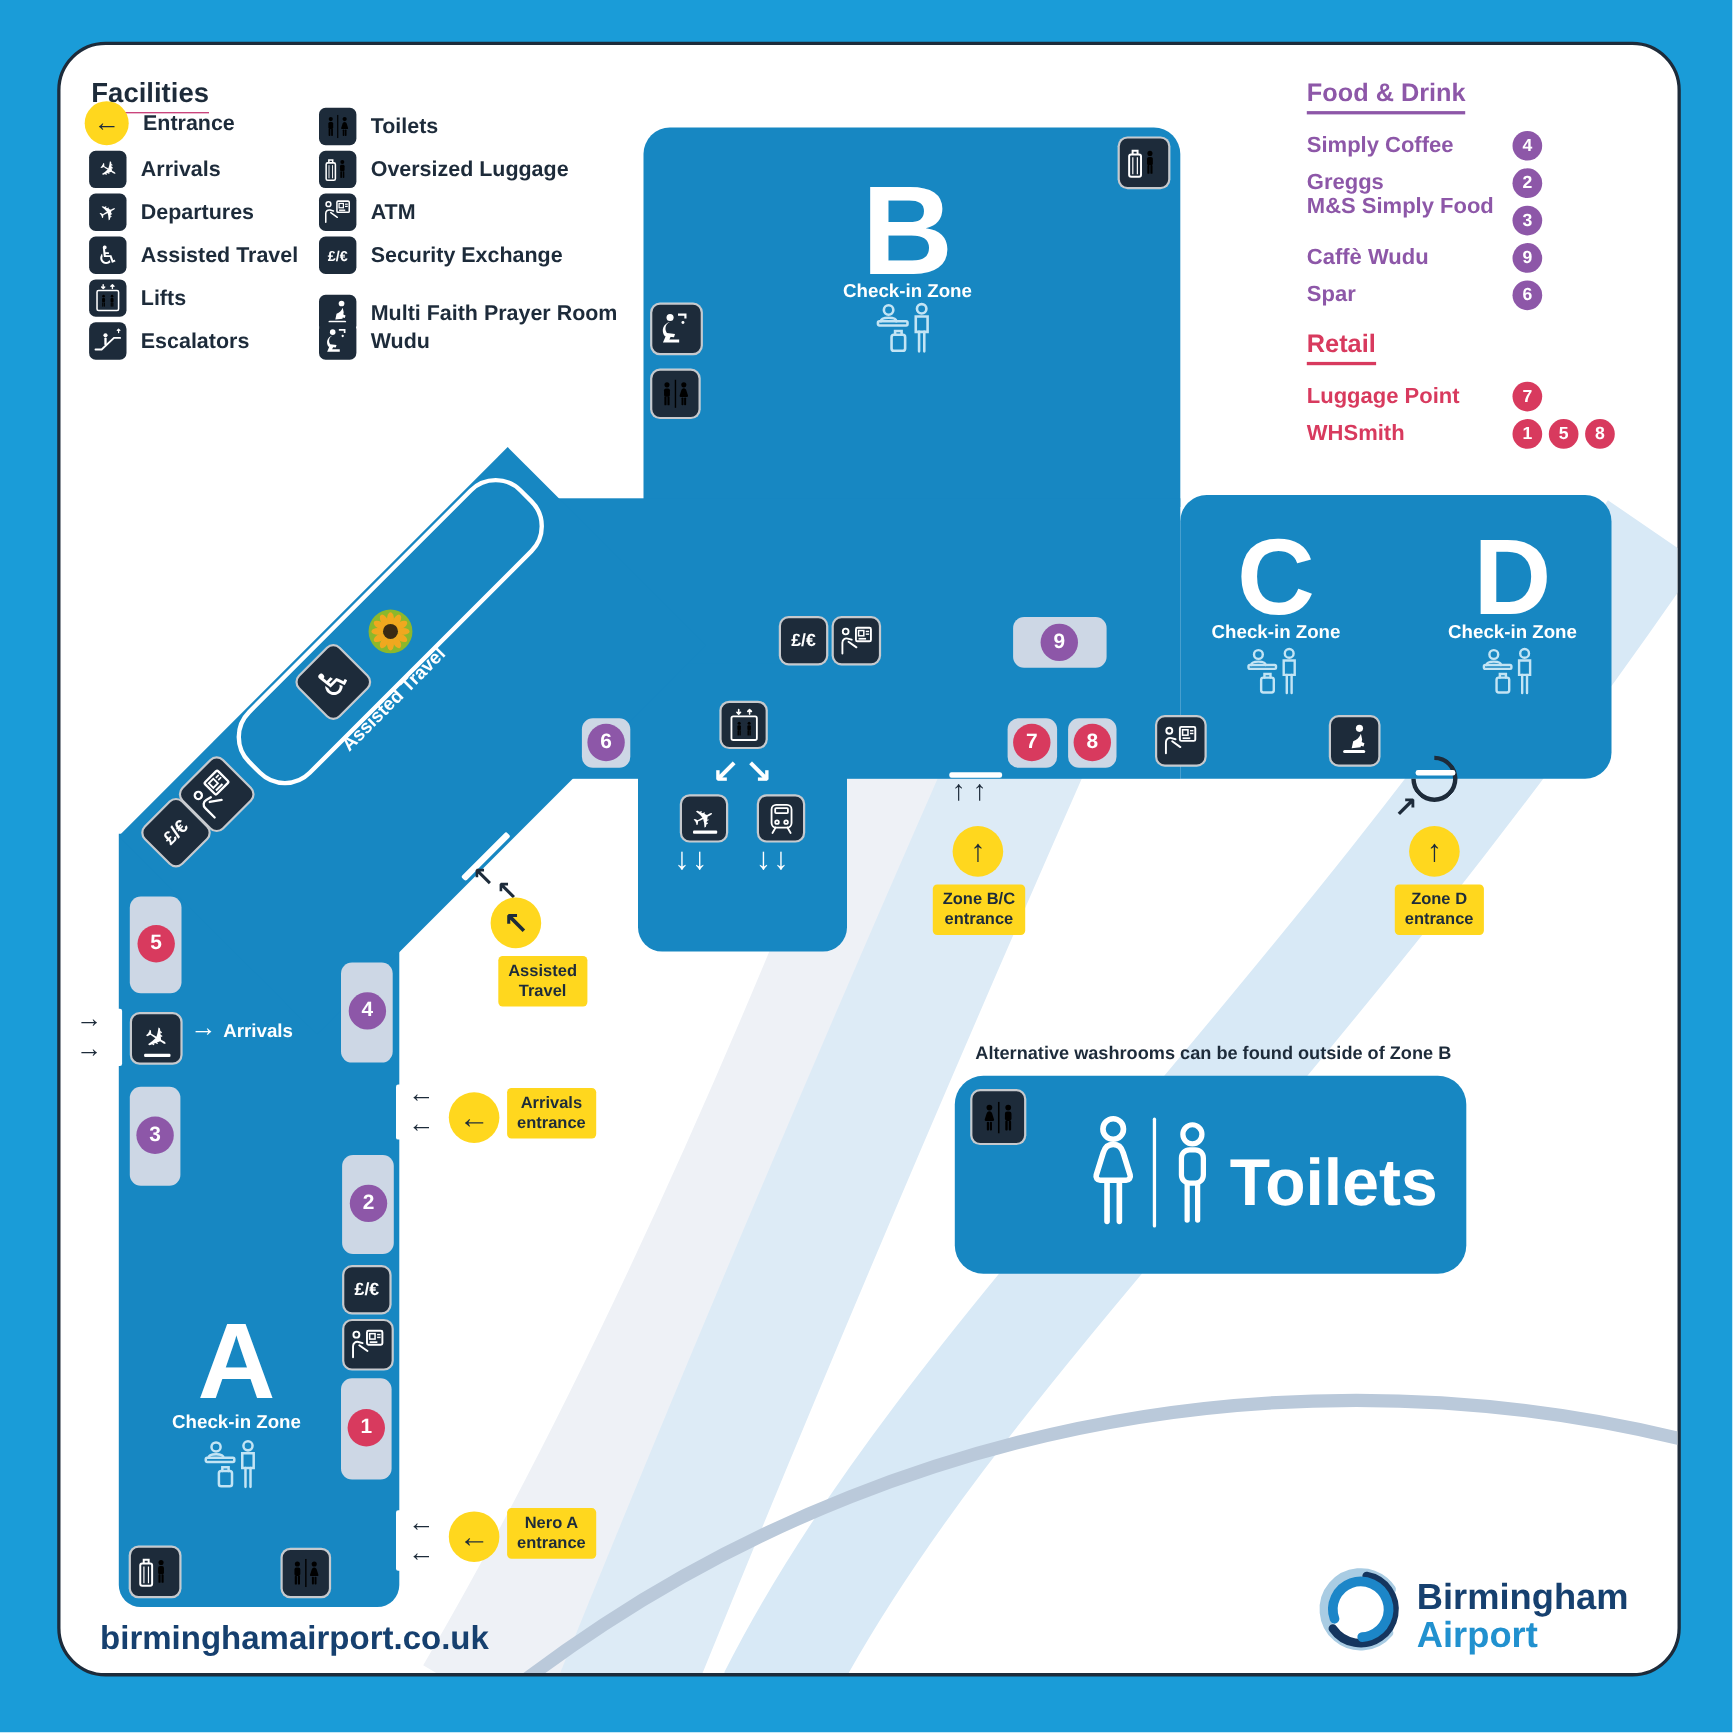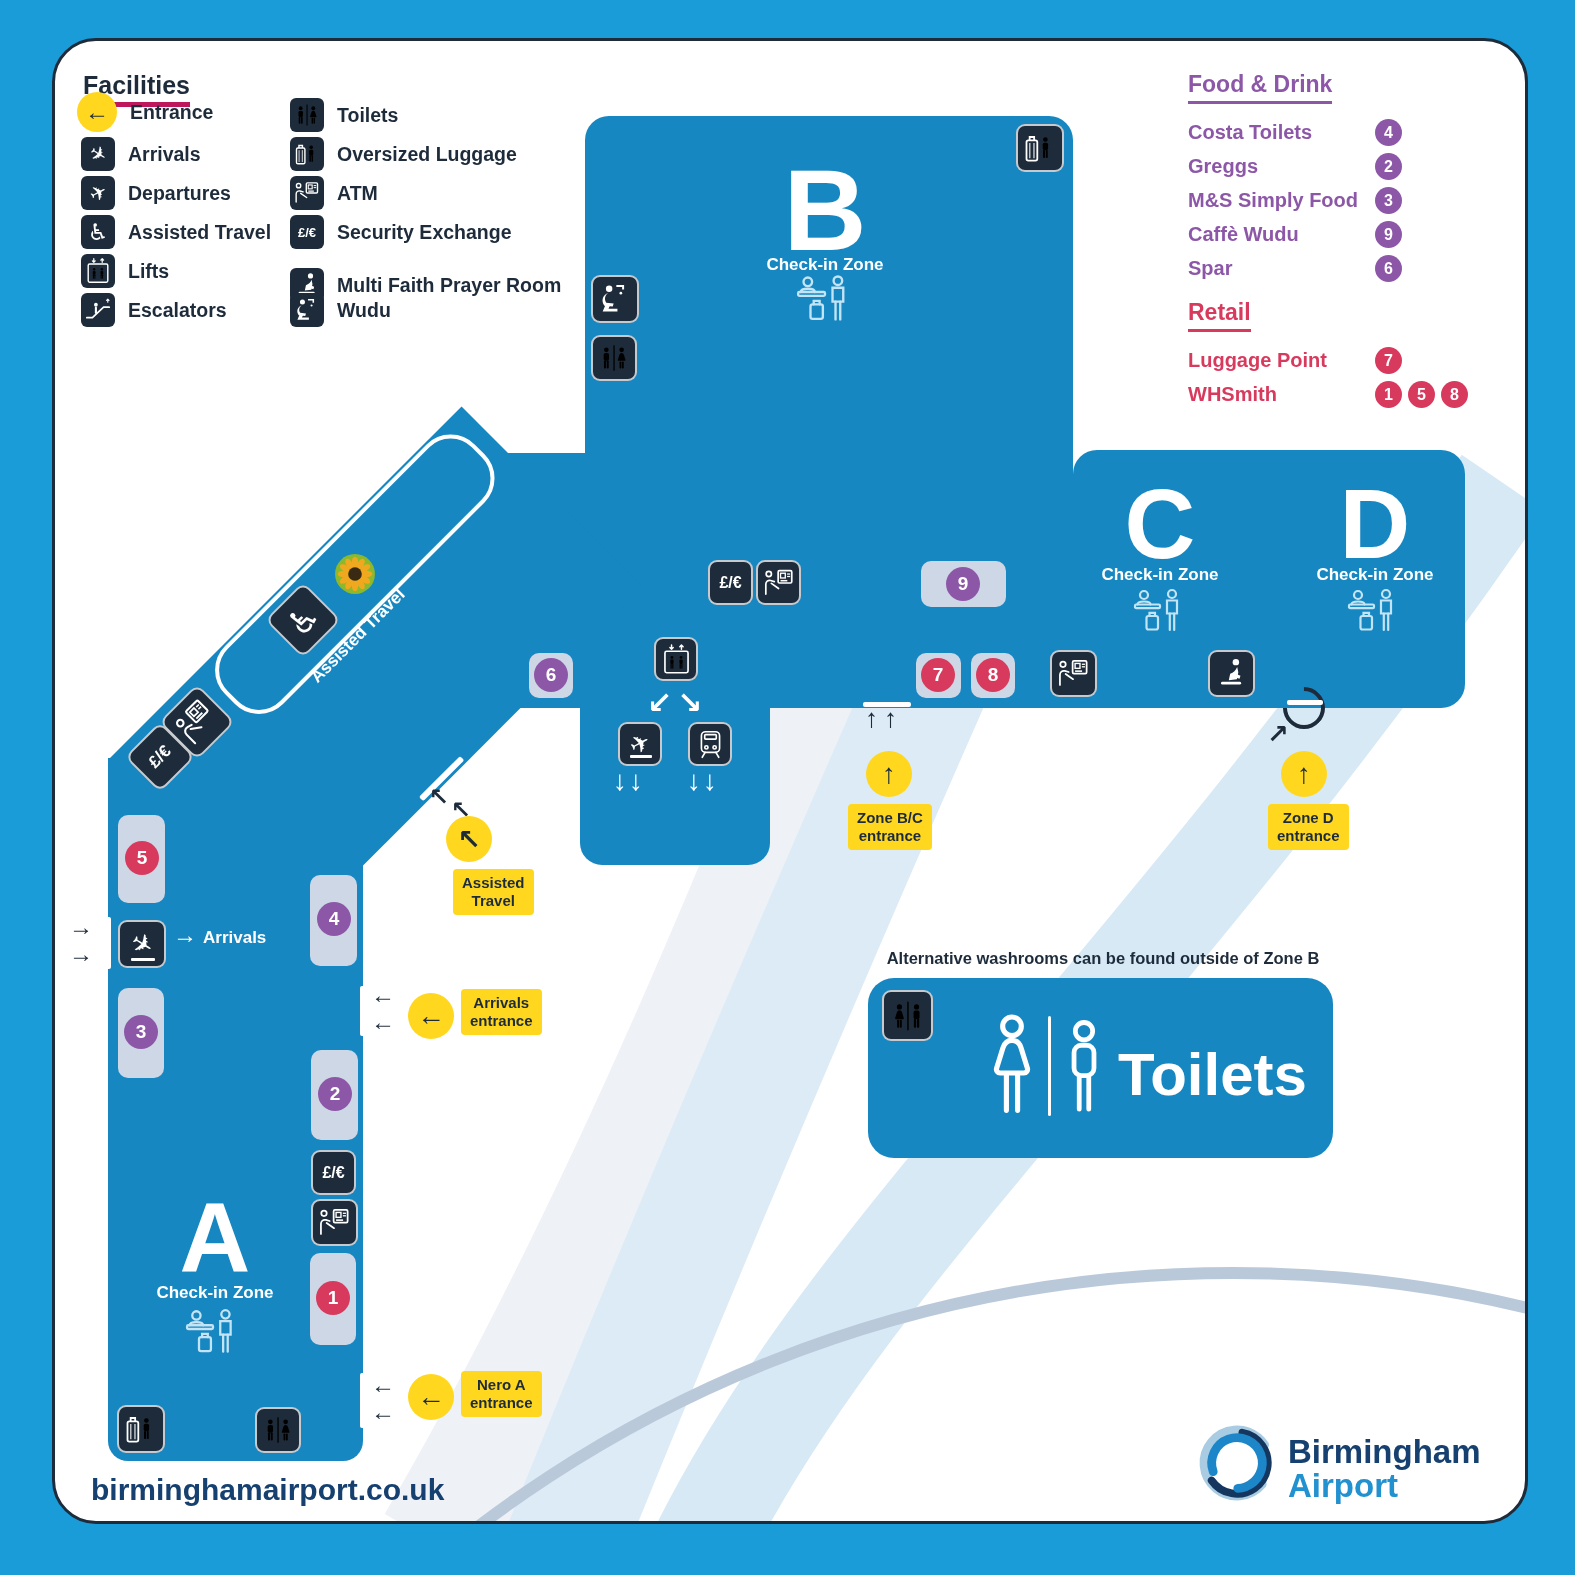--- a/index.html
+++ b/index.html
@@ -5,21 +5,21 @@
   html,body{margin:0;padding:0;}
   body{font-family:"Liberation Sans","DejaVu Sans",sans-serif;}
   .page{position:relative;width:1575px;height:1575px;background:#1a9cd8;overflow:hidden;}
   .card{position:absolute;left:52px;top:38px;width:1470px;height:1480px;background:#ffffff;
         border:3px solid #1d2b3a;border-radius:44px;overflow:hidden;}
   .abs{position:absolute;}
   .z{position:absolute;background:#1787c2;}
   
   .decor{position:absolute;left:0;top:0;width:1470px;height:1480px;}
   
-  .ltitle{font-size:25px;font-weight:bold;color:#1d2b3a;border-bottom:5px solid #be185d;padding-bottom:3px;}
+  .ltitle{font-size:25px;font-weight:bold;color:#1d2b3a;border-bottom:1px solid #be185d;padding-bottom:3px;}
   .lrow{position:absolute;height:38px;display:flex;align-items:center;}
   .licon{width:34px;height:34px;background:#1d2b3a;border-radius:6px;color:#fff;
          display:flex;align-items:center;justify-content:center;flex:0 0 34px;}
   .llab{margin-left:13px;font-size:19.5px;font-weight:bold;color:#1d2b3a;white-space:nowrap;}
   
   .ftitle{font-size:23px;font-weight:bold;border-bottom:3px solid;padding-bottom:3px;display:inline-block;}
   .fname{font-size:20px;font-weight:bold;white-space:nowrap;}
   .fbadge{position:absolute;width:27px;height:27px;border-radius:50%;color:#fff;font-size:16px;
           font-weight:bold;display:flex;align-items:center;justify-content:center;}
   .purple{background:#8d57a8;}
@@ -295,25 +295,25 @@
           <svg width="28" height="28">
             <use href="#sy-wudu"></use>
           </svg>
         </span>
       <span class="llab">Wudu</span>
     </div>
 
     <div class="abs" style="left:1133px;top:30px;color:#8d57a8;">
       <span class="ftitle">Food &amp; Drink</span>
     </div>
-    <div class="abs fname" style="left:1133px;top:80px;color:#8d57a8;">Costa Toilets</div>
+    <div class="abs fname" style="left:1133px;top:80px;color:#8d57a8;">Simply Coffee</div>
     <div class="fbadge purple" style="left:1320px;top:78px;">4</div>
     <div class="abs fname" style="left:1133px;top:114px;color:#8d57a8;">Greggs</div>
     <div class="fbadge purple" style="left:1320px;top:112px;">2</div>
-    <div class="abs fname" style="left:1133px;top:148px;color:#8d57a8;">M&amp;S Simply Food</div>
+    <div class="abs fname" style="left:1133px;top:136px;color:#8d57a8;">M&amp;S Simply Food</div>
     <div class="fbadge purple" style="left:1320px;top:146px;">3</div>
     <div class="abs fname" style="left:1133px;top:182px;color:#8d57a8;">Caffè Wudu</div>
     <div class="fbadge purple" style="left:1320px;top:180px;">9</div>
     <div class="abs fname" style="left:1133px;top:216px;color:#8d57a8;">Spar</div>
     <div class="fbadge purple" style="left:1320px;top:214px;">6</div>
 
     <div class="abs" style="left:1133px;top:258px;color:#d83a5e;">
       <span class="ftitle">Retail</span>
     </div>
     <div class="abs fname" style="left:1133px;top:308px;color:#d83a5e;">Luggage Point</div>

